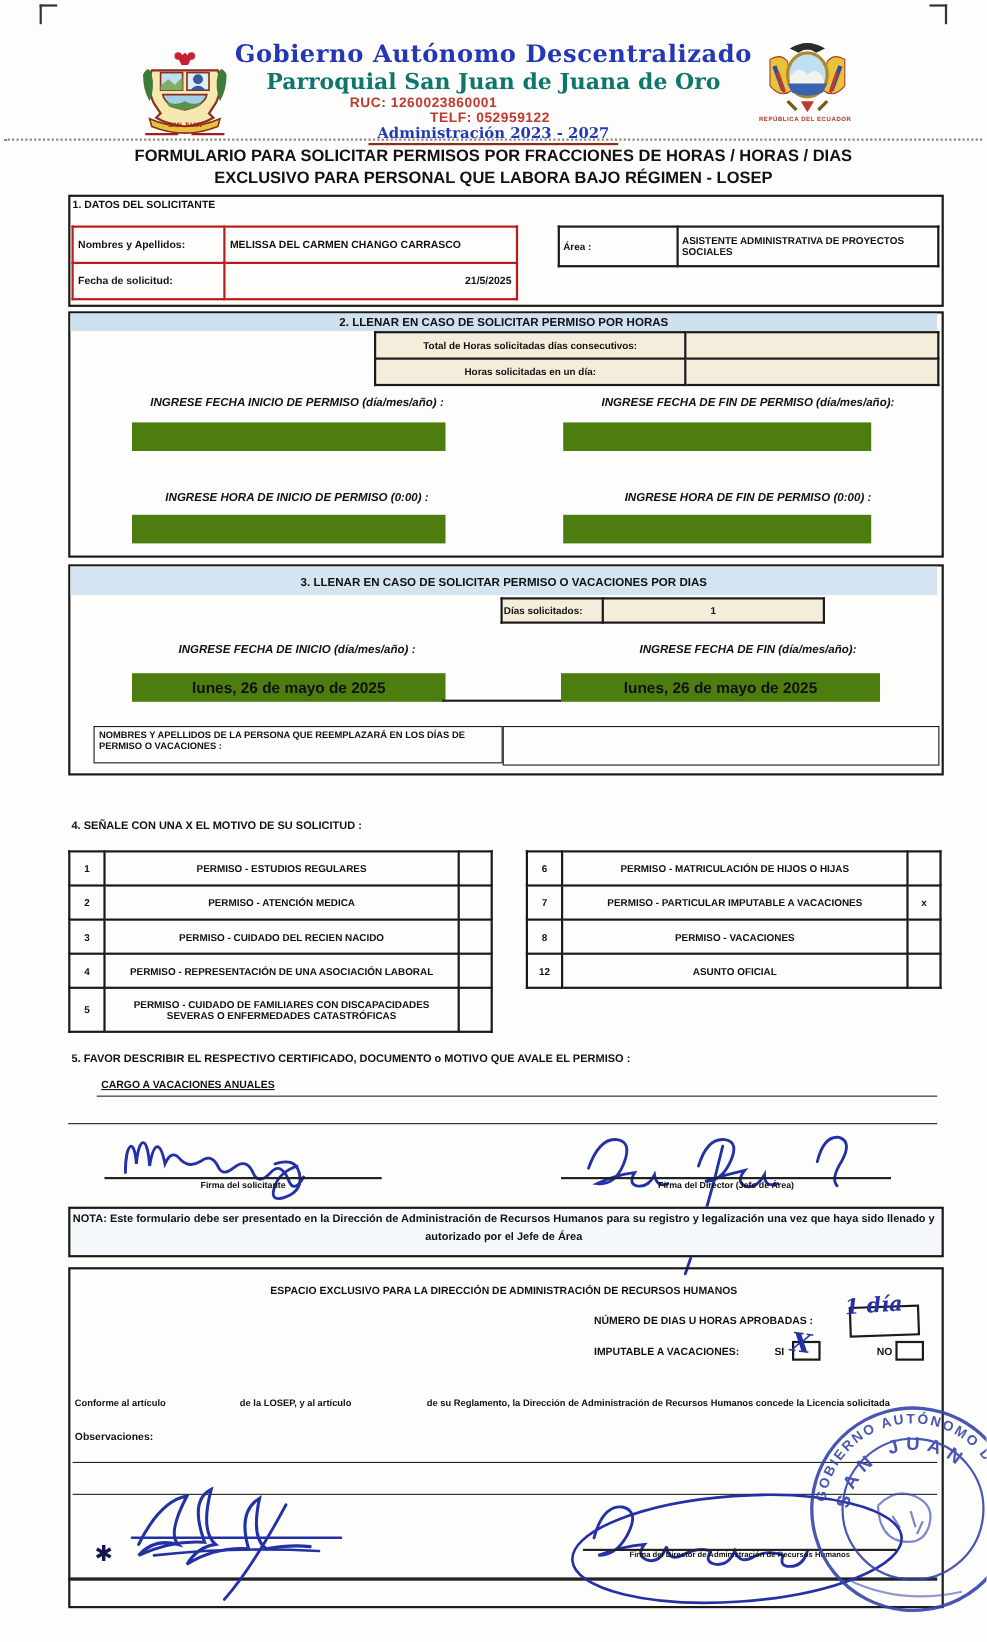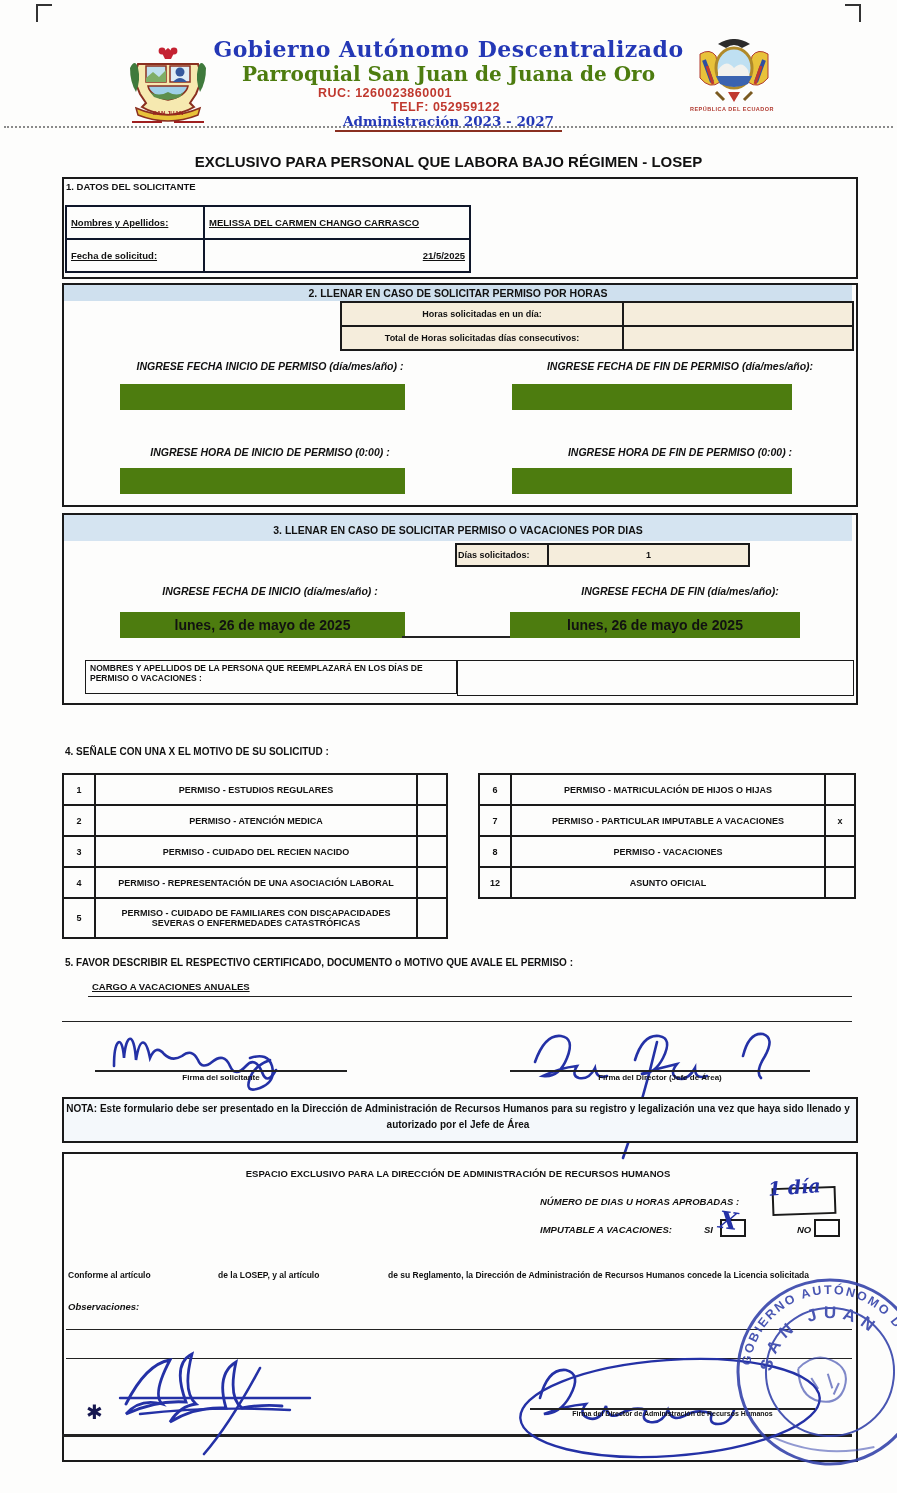--- a/index.html
+++ b/index.html
@@ -10,39 +10,39 @@
   .thinbox{border:1.5px solid #1a1a1a;}
 
   
   .corner-l{left:36px;top:4px;width:14px;height:16px;border-left:2px solid #333;border-top:2px solid #333;}
   .corner-r{left:845px;top:4px;width:14px;height:16px;border-right:2px solid #333;border-top:2px solid #333;}
 
   
   .org1{left:0;top:36px;width:897px;text-align:center;font-family:"DejaVu Serif",serif;
         font-weight:bold;font-size:22px;color:#2438b6;letter-spacing:.5px;}
   .org2{left:0;top:62px;width:897px;text-align:center;font-family:"DejaVu Serif",serif;
-        font-weight:bold;font-size:20px;color:#4d7c0f;}
+        font-weight:bold;font-size:20px;color:#0f766e;}
   .ruc {left:0;top:86px;width:770px;text-align:center;font-size:12.5px;font-weight:bold;color:#c0392f;letter-spacing:.5px;}
   .telf{left:0;top:100px;width:891px;text-align:center;font-size:12.5px;font-weight:bold;color:#c0392f;letter-spacing:.5px;}
   .admin{left:0;top:113px;width:897px;text-align:center;font-family:"DejaVu Serif",serif;
          font-weight:bold;font-size:13.5px;color:#2438b6;}
   .admin span{border-bottom:2px solid #8a2f20;padding:0 8px 1px 8px;}
   .dotline{left:4px;top:126px;width:889px;border-top:2px dotted #8a8a8a;}
   .logo-left{left:118px;top:42px;}
   .logo-right{left:688px;top:36px;}
   .rep-caption{left:672px;top:106px;width:120px;text-align:center;font-size:5.5px;font-weight:bold;color:#b03a30;letter-spacing:.5px;}
 
   .title1{left:0;top:133px;width:897px;text-align:center;font-size:15px;font-weight:bold;}
   .title2{left:0;top:153px;width:897px;text-align:center;font-size:15px;font-weight:bold;}
 
   
   .s1box{left:62px;top:177px;width:792px;height:98px;}
   .s1head{left:66px;top:181px;font-size:9.5px;font-weight:bold;}
   .s1tL{left:65px;top:205px;width:406px;border:2px solid #1a1a1a;border-collapse:collapse;}
-  .s1tL td{border:2px solid #0f172a;font-size:9.5px;font-weight:bold;padding:2px 4px;height:27px;text-decoration:underline;}
+  .s1tL td{border:2px solid #b91c1c;font-size:9.5px;font-weight:bold;padding:2px 4px;height:27px;}
   .s1tR{left:507px;top:205px;width:347px;border:2px solid #1a1a1a;border-collapse:collapse;}
   .s1tR td{border:2px solid #1a1a1a;font-size:9px;font-weight:bold;padding:2px 3px;height:30px;}
 
   
   .s2box{left:62px;top:283px;width:792px;height:220px;}
   .bluebar{background:#cfe0ee;font-size:10.5px;font-weight:bold;text-align:center;}
   .s2bar{left:64px;top:285px;width:788px;height:16px;line-height:16px;}
   .s2tab{left:340px;top:301px;width:514px;border-collapse:collapse;}
   .s2tab td{border:2px solid #1a1a1a;height:20px;font-size:9px;font-weight:bold;text-align:center;background:#f5eddc;}
   .inlabel{font-size:10.5px;font-weight:bold;text-align:center;font-style:italic;}
@@ -75,21 +75,21 @@
   .siglabel{font-size:8px;font-weight:bold;text-align:center;}
   svg.sig{overflow:visible;}
 
   
   .notabox{left:62px;top:1097px;width:792px;height:42px;background:#f4f8fb;}
   .notatext{left:66px;top:1101px;width:784px;font-size:10px;font-weight:bold;text-align:center;line-height:16px;}
 
   
   .rbox{left:62px;top:1152px;width:792px;height:306px;}
   .rhead{left:62px;top:1168px;width:792px;text-align:center;font-size:9.5px;font-weight:bold;}
-  .rlab{font-size:9.5px;font-weight:bold;font-style:italic;}
+  .rlab{font-size:9.5px;font-weight:bold;}
   .ckbox{border:2px solid #1a1a1a;width:22px;height:14px;background:#fff;}
   .handbox{border:2px solid #1a1a1a;width:60px;height:24px;transform:rotate(-2deg);}
   .script{font-family:"DejaVu Serif",serif;font-style:italic;font-weight:bold;color:#2431a6;}
   .conf{font-size:8.5px;font-weight:600;}
   .star{font-size:20px;color:#15164f;}
 
   .stamp{left:728px;top:1262px;opacity:.9;}
 </style>
 </head>
 <body>
@@ -133,47 +133,56 @@
   </svg>
   <div class="abs rep-caption">REPÚBLICA DEL ECUADOR</div>
 
   <div class="abs org1">Gobierno Autónomo Descentralizado</div>
   <div class="abs org2">Parroquial San Juan de Juana de Oro</div>
   <div class="abs ruc">RUC: 1260023860001</div>
   <div class="abs telf">TELF: 052959122</div>
   <div class="abs admin"><span>Administración 2023 - 2027</span></div>
   <div class="abs dotline"></div>
 
+  <div class="abs title1">FORMULARIO PARA SOLICITAR PERMISOS  POR FRACCIONES DE HORAS / HORAS / DIAS</div>
   <div class="abs title2">EXCLUSIVO PARA PERSONAL QUE LABORA BAJO RÉGIMEN - LOSEP</div>
 
   <div class="abs box s1box"></div>
   <div class="abs s1head">1. DATOS DEL SOLICITANTE</div>
   <table class="abs s1tL">
     <tbody>
         <tr>
       <td style="width:128px">Nombres y Apellidos:</td>
       <td>MELISSA DEL CARMEN CHANGO CARRASCO</td>
     </tr>
     <tr>
       <td>Fecha de solicitud:</td>
       <td style="text-align:right">21/5/2025</td>
     </tr>
   </tbody>
     </table>
+  <table class="abs s1tR">
+    <tbody>
+        <tr>
+      <td style="width:100px">Área :</td>
+      <td>ASISTENTE ADMINISTRATIVA DE PROYECTOS SOCIALES</td>
+    </tr>
+  </tbody>
+    </table>
 
   <div class="abs box s2box"></div>
   <div class="abs bluebar s2bar">2. LLENAR EN CASO DE SOLICITAR PERMISO POR HORAS</div>
   <table class="abs s2tab">
     <tbody>
         <tr>
+      <td>Total de Horas solicitadas días consecutivos:</td>
+      <td></td>
+    </tr>
+    <tr>
       <td style="width:278px">Horas solicitadas en un día:</td>
-      <td></td>
-    </tr>
-    <tr>
-      <td>Total de Horas solicitadas días consecutivos:</td>
       <td></td>
     </tr>
   </tbody>
     </table>
   <div class="abs inlabel" style="left:110px;top:360px;width:320px">INGRESE FECHA INICIO DE PERMISO (día/mes/año) :</div>
   <div class="abs inlabel" style="left:505px;top:360px;width:350px">INGRESE FECHA DE FIN DE PERMISO (día/mes/año):</div>
   <div class="abs grayfield" style="left:120px;top:384px;width:285px;height:26px"></div>
   <div class="abs grayfield" style="left:512px;top:384px;width:280px;height:26px"></div>
   <div class="abs inlabel" style="left:110px;top:446px;width:320px">INGRESE HORA DE INICIO DE PERMISO (0:00) :</div>
   <div class="abs inlabel" style="left:505px;top:446px;width:350px">INGRESE HORA DE FIN DE PERMISO (0:00) :</div>

